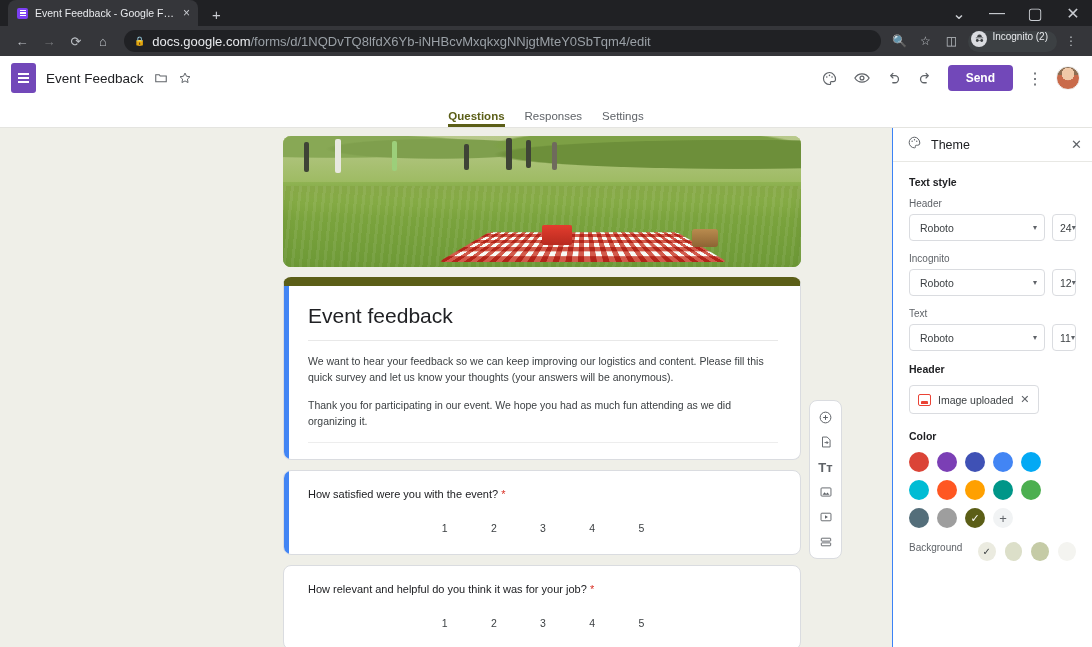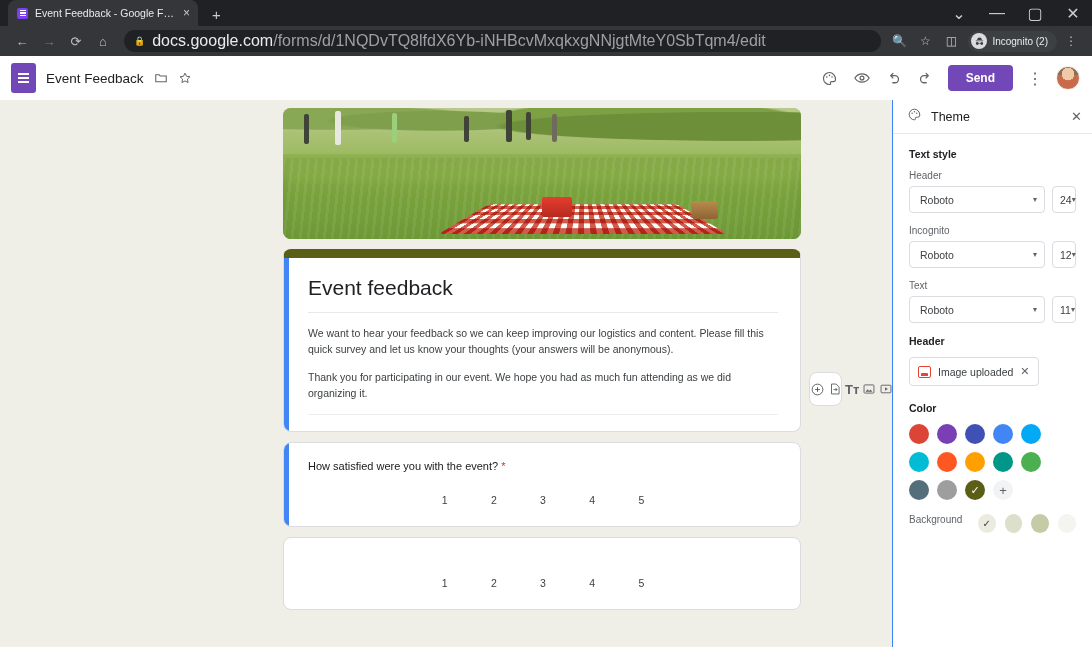--- a/index.html
+++ b/index.html
@@ -46,27 +46,27 @@
     width: 26px; height: 26px; display: flex; align-items: center;
     justify-content: center; color: #bdc1c6; font-size: 13px; border-radius: 50%;
   }
   .navbtn.disabled { color: #75777a; }
   .omnibox {
     flex: 1; height: 22px; background: #202124; border-radius: 11px;
     display: flex; align-items: center; padding: 0 10px; gap: 7px;
     margin: 0 5px 0 7px; overflow: hidden;
   }
   .lock { color: #bdc1c6; font-size: 9px; }
-  .url { font-size: 16px; white-space: nowrap; overflow: hidden; }
+  .url { font-size: 13px; white-space: nowrap; overflow: hidden; }
   .url .host { color: #e8eaed; }
   .url .path { color: #9aa0a6; }
   .tb-right { display: flex; align-items: center; gap: 2px; }
   .tb-icon { width: 24px; height: 24px; display: flex; align-items: center; justify-content: center; color: #bdc1c6; font-size: 12px; }
   .incognito {
-    display: flex; align-items: center; gap: 5px; background: #3c4043;
+    display: flex; gap: 5px; background: #3c4043;
     border-radius: 11px; height: 21px; padding: 0 9px 0 3px; margin-left: 3px;
   }
   .incog-av {
     width: 16px; height: 16px; border-radius: 50%; background: #dadce0;
     display: flex; align-items: center; justify-content: center;
   }
   .incog-label { color: #e8eaed; font-size: 10px; white-space: nowrap; }
 
   
   .app { flex: 1; background: #fff; display: flex; flex-direction: column; overflow: hidden; }
@@ -176,21 +176,21 @@
   .num { font-size: 10.5px; color: #3c4043; }
   .radio {
     width: 17px; height: 17px; border-radius: 50%;
     border: 1.6px solid #9aa0a6; margin-top: 11px;
   }
 
   
   .addbar {
     position: absolute; left: 809px; top: 272px; width: 33px;
     background: #fff; border: 1px solid #dadce0; border-radius: 8px;
-    padding: 5px 0; display: flex; flex-direction: row; align-items: center; gap: 3px;
+    padding: 5px 0; display: flex; flex-direction: column; align-items: center; gap: 3px;
   }
   .addbtn {
     width: 26px; height: 22px; display: flex; align-items: center;
     justify-content: center; color: #5f6368;
   }
 
   
   .theme {
     width: 200px; background: #fff; border-left: 1px solid #3b82f6;
     flex: 0 0 200px; display: flex; flex-direction: column;
@@ -329,20 +329,25 @@
           <svg width="17" height="17" viewBox="0 0 24 24">
               <path fill="none" stroke="#5f6368" stroke-width="1.8" stroke-linecap="round" d="M16 8H10a5 5 0 000 10h3M16 8l-3.2-3.2M16 8l-3.2 3.2"></path>
             </svg>
         </span>
         <span class="send-btn">Send</span>
         <span class="hdr-btn">⋮</span>
         <span class="avatar"></span>
       </div>
     </div>
 
+    <div class="tabs-row">
+      <span class="ftab active">Questions</span>
+      <span class="ftab">Responses</span>
+      <span class="ftab">Settings</span>
+    </div>
 
     <div class="body-area">
       <div class="canvas">
 
         <div class="form-wrap">
 
           <div class="banner">
             <div class="sky"></div>
             <div class="trees"></div>
             <div class="grass"></div>
@@ -392,20 +397,24 @@
                   <span class="cell">
                       <span class="num">5</span>
                     </span>
                 </span>
                 <span class="scale-end right"></span>
               </div>
             </div>
           </div>
 
           <div class="card q-card">
+            <div class="q-title">
+              <span>How relevant and helpful do you think it was for your job?</span>
+              <span class="req">*</span>
+            </div>
             <div class="scale">
               <div class="scale-row">
                 <span class="scale-end left"></span>
                 <span class="scale-cells">
                   <span class="cell">
                       <span class="num">1</span>
                     </span>
                   <span class="cell">
                       <span class="num">2</span>
                     </span>

